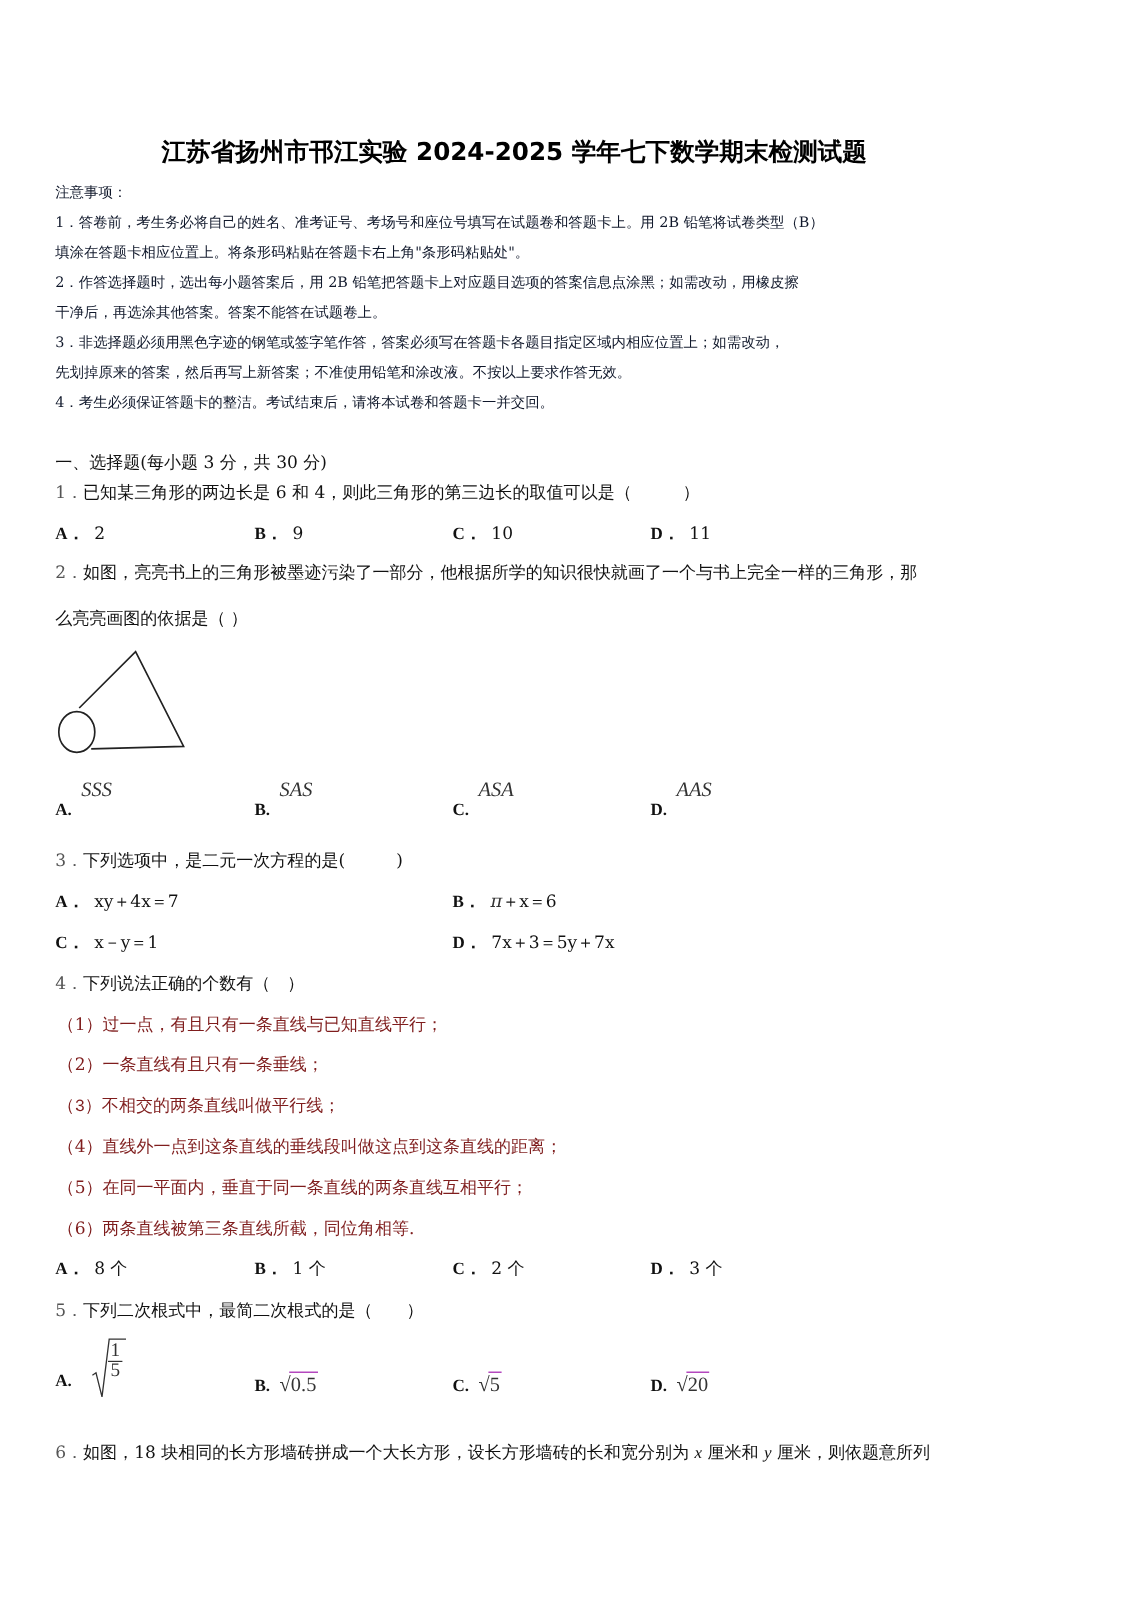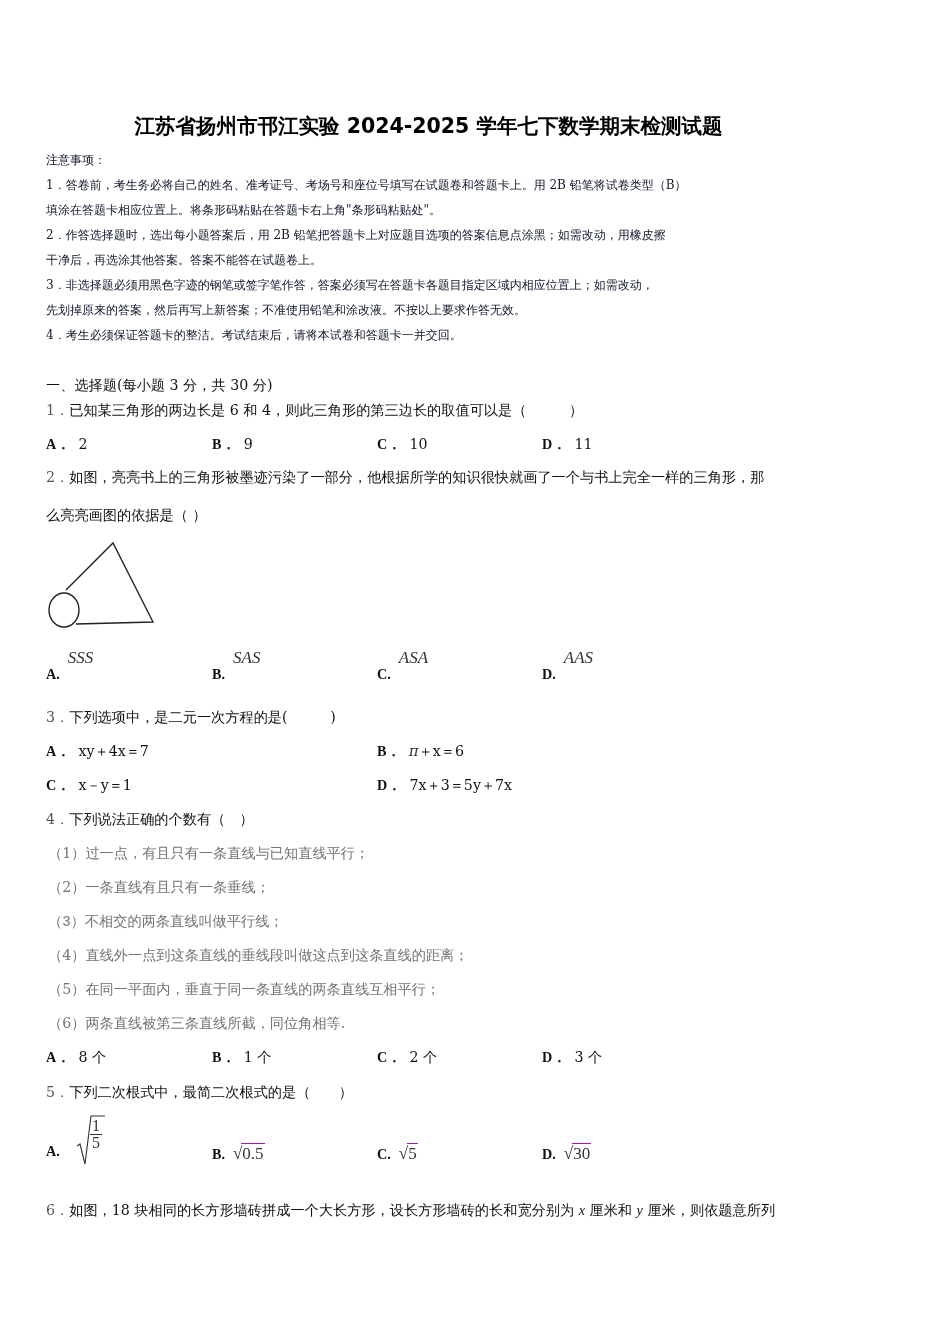--- a/index.html
+++ b/index.html
@@ -18,21 +18,21 @@
   .q { font-size: 14.2px; left: 46px; color: #111; }
   .qnum { color: #555; }
   .opt { font-size: 14.2px; color: #111; }
   .opt b { font-family: "Liberation Serif", "DejaVu Serif", serif; font-weight: bold; margin-right: 8px; }
   .greek { font-family: "DejaVu Serif", serif; font-style: italic; font-size: 15px; color: #333; }
   .italic-math { font-family: "Liberation Serif", serif; font-style: italic; font-size: 17px; color: #333; }
   .sqrt { font-family: "Liberation Serif", serif; font-size: 17px; color: #333; position: relative; display: inline-block; }
   .sqrt .rad { display: inline-block; border-top: 1px solid #a21caf; padding: 0 1px; margin-left: -1px; }
   .frac { display: inline-flex; flex-direction: column; align-items: center; vertical-align: middle; font-size: 15px; line-height: 16px; }
   .frac .num { border-bottom: 1px solid #333; padding: 0 2px; }
-  .item { font-size: 14.2px; left: 48px; color: #737373; }
+  .item { font-size: 14.2px; left: 48px; color: #7f1d1d; }
   svg { position: absolute; }
 </style>
 </head>
 <body>
 
 <div class="abs title">江苏省扬州市邗江实验 2024-2025 学年七下数学期末检测试题</div>
 
 <div class="abs notice" style="top:152px;">注意事项：</div>
 <div class="abs notice" style="top:177px;">1．答卷前，考生务必将自己的姓名、准考证号、考场号和座位号填写在试题卷和答题卡上。用 2B 铅笔将试卷类型（B）</div>
 <div class="abs notice" style="top:202px;">填涂在答题卡相应位置上。将条形码粘贴在答题卡右上角"条形码粘贴处"。</div>
@@ -100,17 +100,17 @@
     <polyline points="1,32 4,30 9,50 15,2 29,2" fill="none" stroke="#333" stroke-width="1.1"></polyline>
   </svg>
   <div class="frac" style="position:absolute; left:14px; top:4px; font-family:'Liberation Serif',serif; font-size:16px; color:#333;">
     <span class="num">1</span>
     <span>5</span>
   </div>
 </div>
 
 <div class="abs opt" style="top:1143px; left:212px;"><b>B.</b><span class="sqrt">√<span class="rad">0.5</span></span></div>
 <div class="abs opt" style="top:1143px; left:377px;"><b>C.</b><span class="sqrt">√<span class="rad">5</span></span></div>
-<div class="abs opt" style="top:1143px; left:542px;"><b>D.</b><span class="sqrt">√<span class="rad">30</span></span></div>
+<div class="abs opt" style="top:1143px; left:542px;"><b>D.</b><span class="sqrt">√<span class="rad">20</span></span></div>
 
 <div class="abs q" style="top:1201px;">
   <span class="qnum">6．</span><span>如图，18 块相同的长方形墙砖拼成一个大长方形，设长方形墙砖的长和宽分别为 </span><i style="font-family:'Liberation Serif',serif;">x</i><span> 厘米和 </span><i style="font-family:'Liberation Serif',serif;">y</i><span> 厘米，则依题意所列</span>
 </div>
 
 </body></html>

